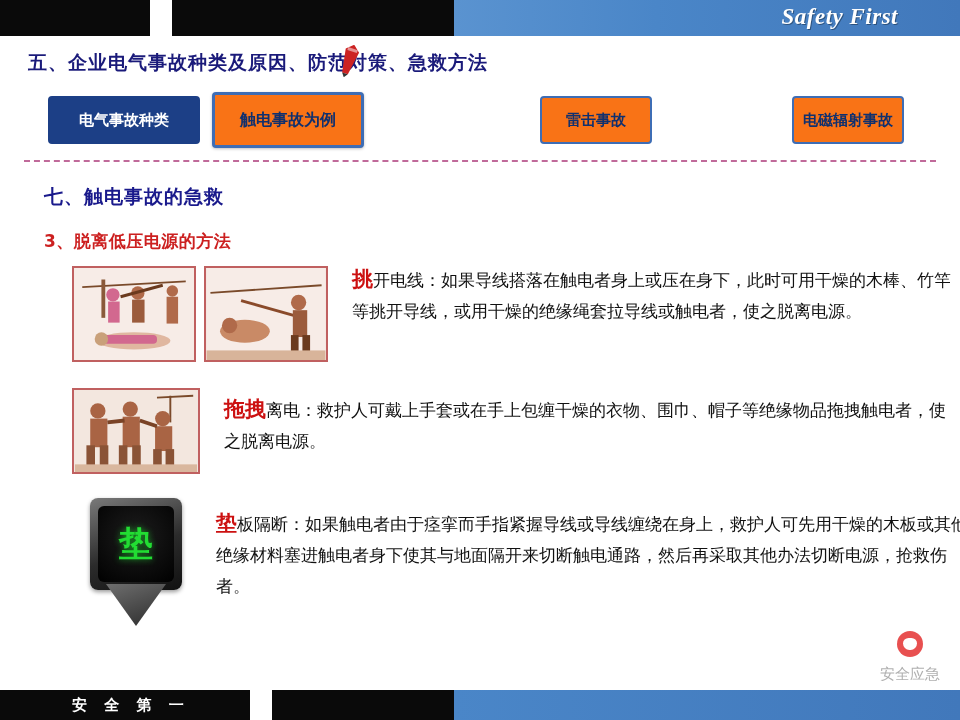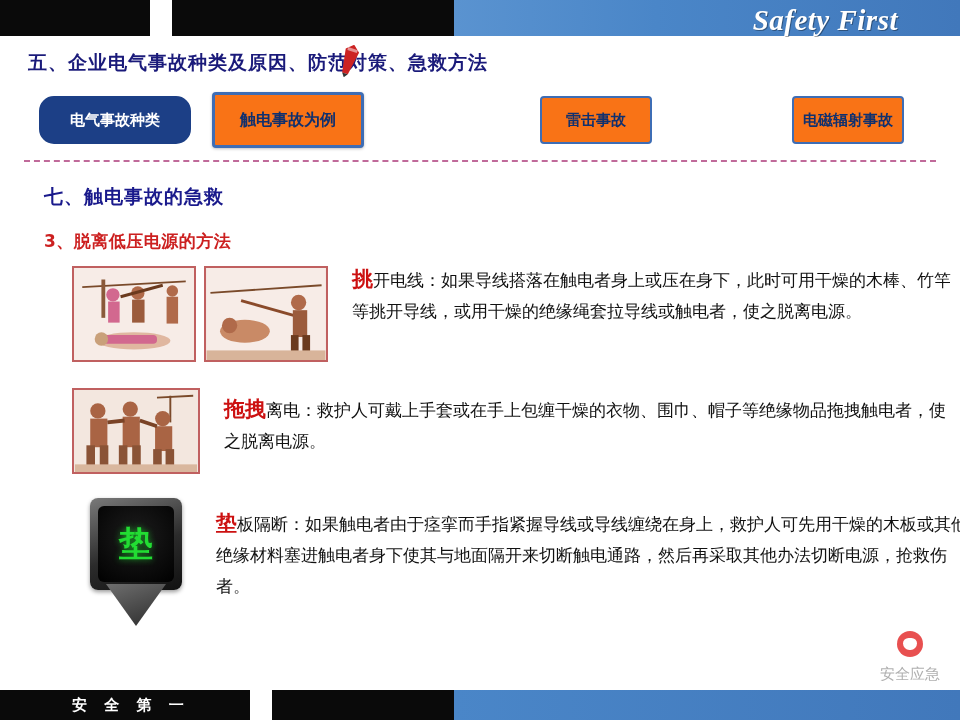--- a/index.html
+++ b/index.html
@@ -17,21 +17,21 @@
     background:#ffffff;
   }
   .hdr-blk1{position:absolute;left:0;top:0;width:150px;height:36px;background:#0a0a0a;}
   .hdr-blk2{position:absolute;left:172px;top:0;width:282px;height:36px;background:#0a0a0a;}
   .hdr-blue-grad{
     position:absolute;left:454px;top:0;width:506px;height:36px;
     background:linear-gradient(to right,#5a93d0 0%,#4a86c8 40%,#4178bb 100%);
   }
   .hdr-title{
     position:absolute;right:62px;top:4px;
-    font-size:29px;font-weight:bold;font-style:italic;color:#ffffff;
+    font-size:23px;font-weight:bold;font-style:italic;color:#ffffff;
     letter-spacing:.5px;
     text-shadow:1px 1px 0 rgba(0,0,0,.35);
     font-family:"Liberation Serif","DejaVu Serif",serif;
   }
 
   
   .sec-title{
     position:absolute;left:28px;top:50px;
     font-size:19px;font-weight:bold;color:#1a1a7a;
     letter-spacing:1px;
@@ -171,21 +171,21 @@
 </div>
 
 <div class="sec-title">五、企业电气事故种类及原因、防范对策、急救方法</div>
 <svg class="pen" viewBox="0 0 22 34">
   <polygon points="11,0 18,6 14,30 8,30 4,6" fill="#cc2222"></polygon>
   <polygon points="8,30 14,30 11,34" fill="#333"></polygon>
   <rect x="6" y="4" width="10" height="3" fill="#ffffff" opacity=".5"></rect>
 </svg>
 
 <div class="tabs">
-  <div class="tab active" style="left:11px;width:152px;border-radius:15px;">电气事故种类</div>
+  <div class="tab active" style="left:20px;width:152px;">电气事故种类</div>
   <div class="tab hilite" style="left:184px;width:152px;">触电事故为例</div>
   <div class="tab" style="left:512px;width:112px;">雷击事故</div>
   <div class="tab" style="left:764px;width:112px;">电磁辐射事故</div>
 </div>
 <div class="dash-line"></div>
 
 <div class="sub-h1">七、触电事故的急救</div>
 <div class="sub-h2">3、脱离低压电源的方法</div>
 
 <div class="blk" style="left:72px;top:266px;">

